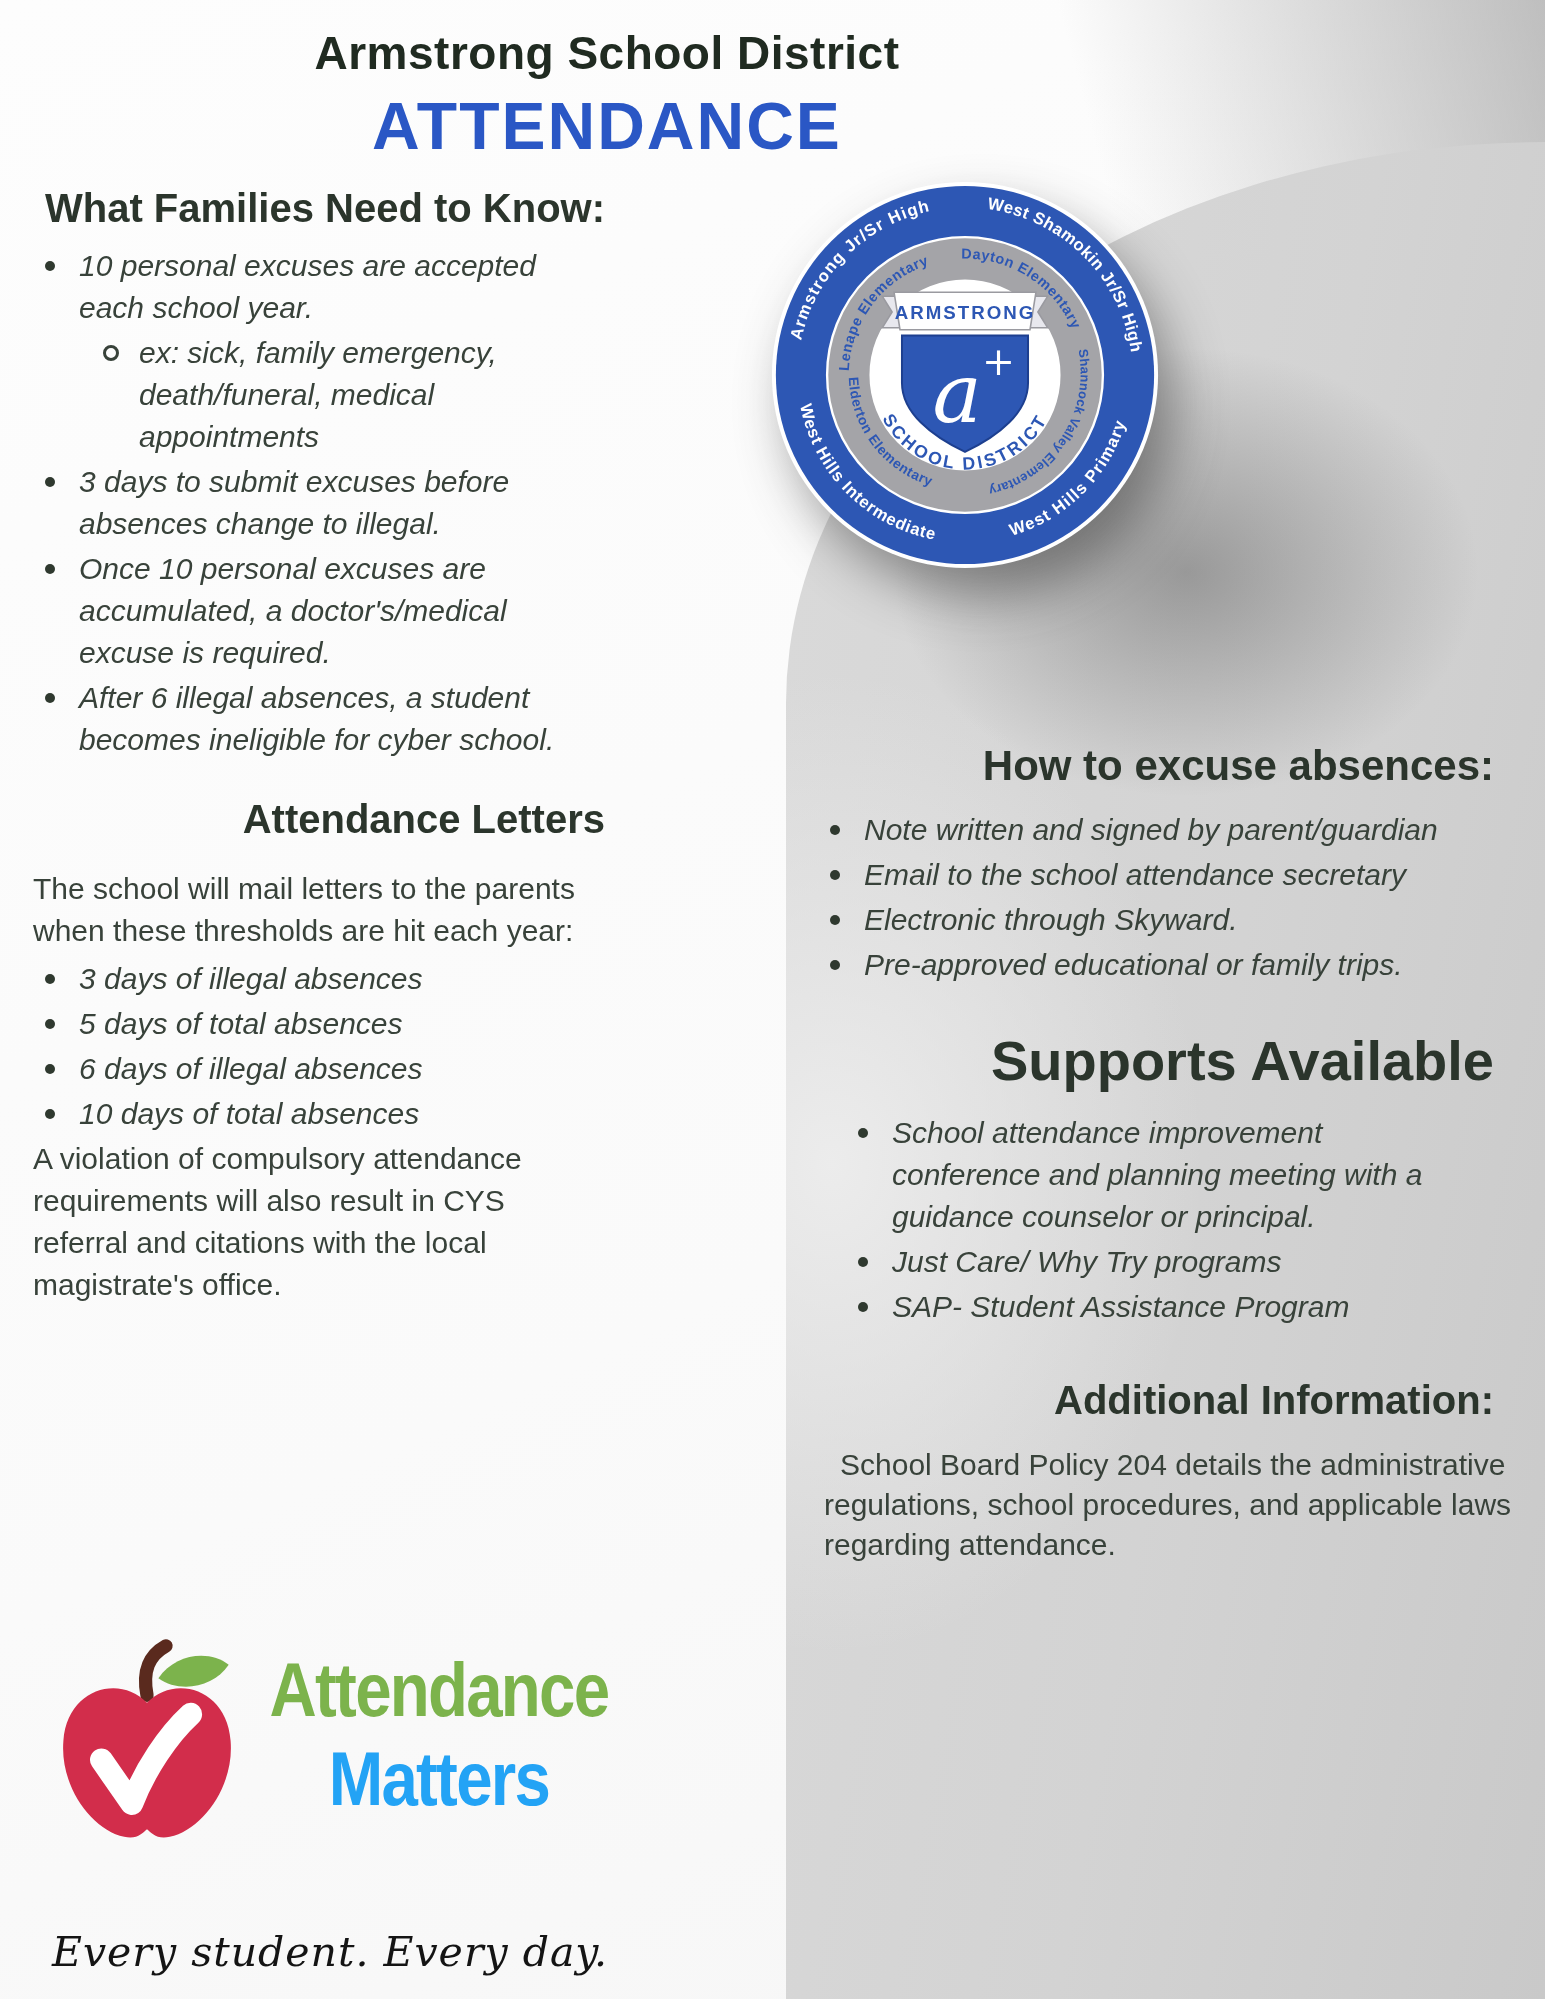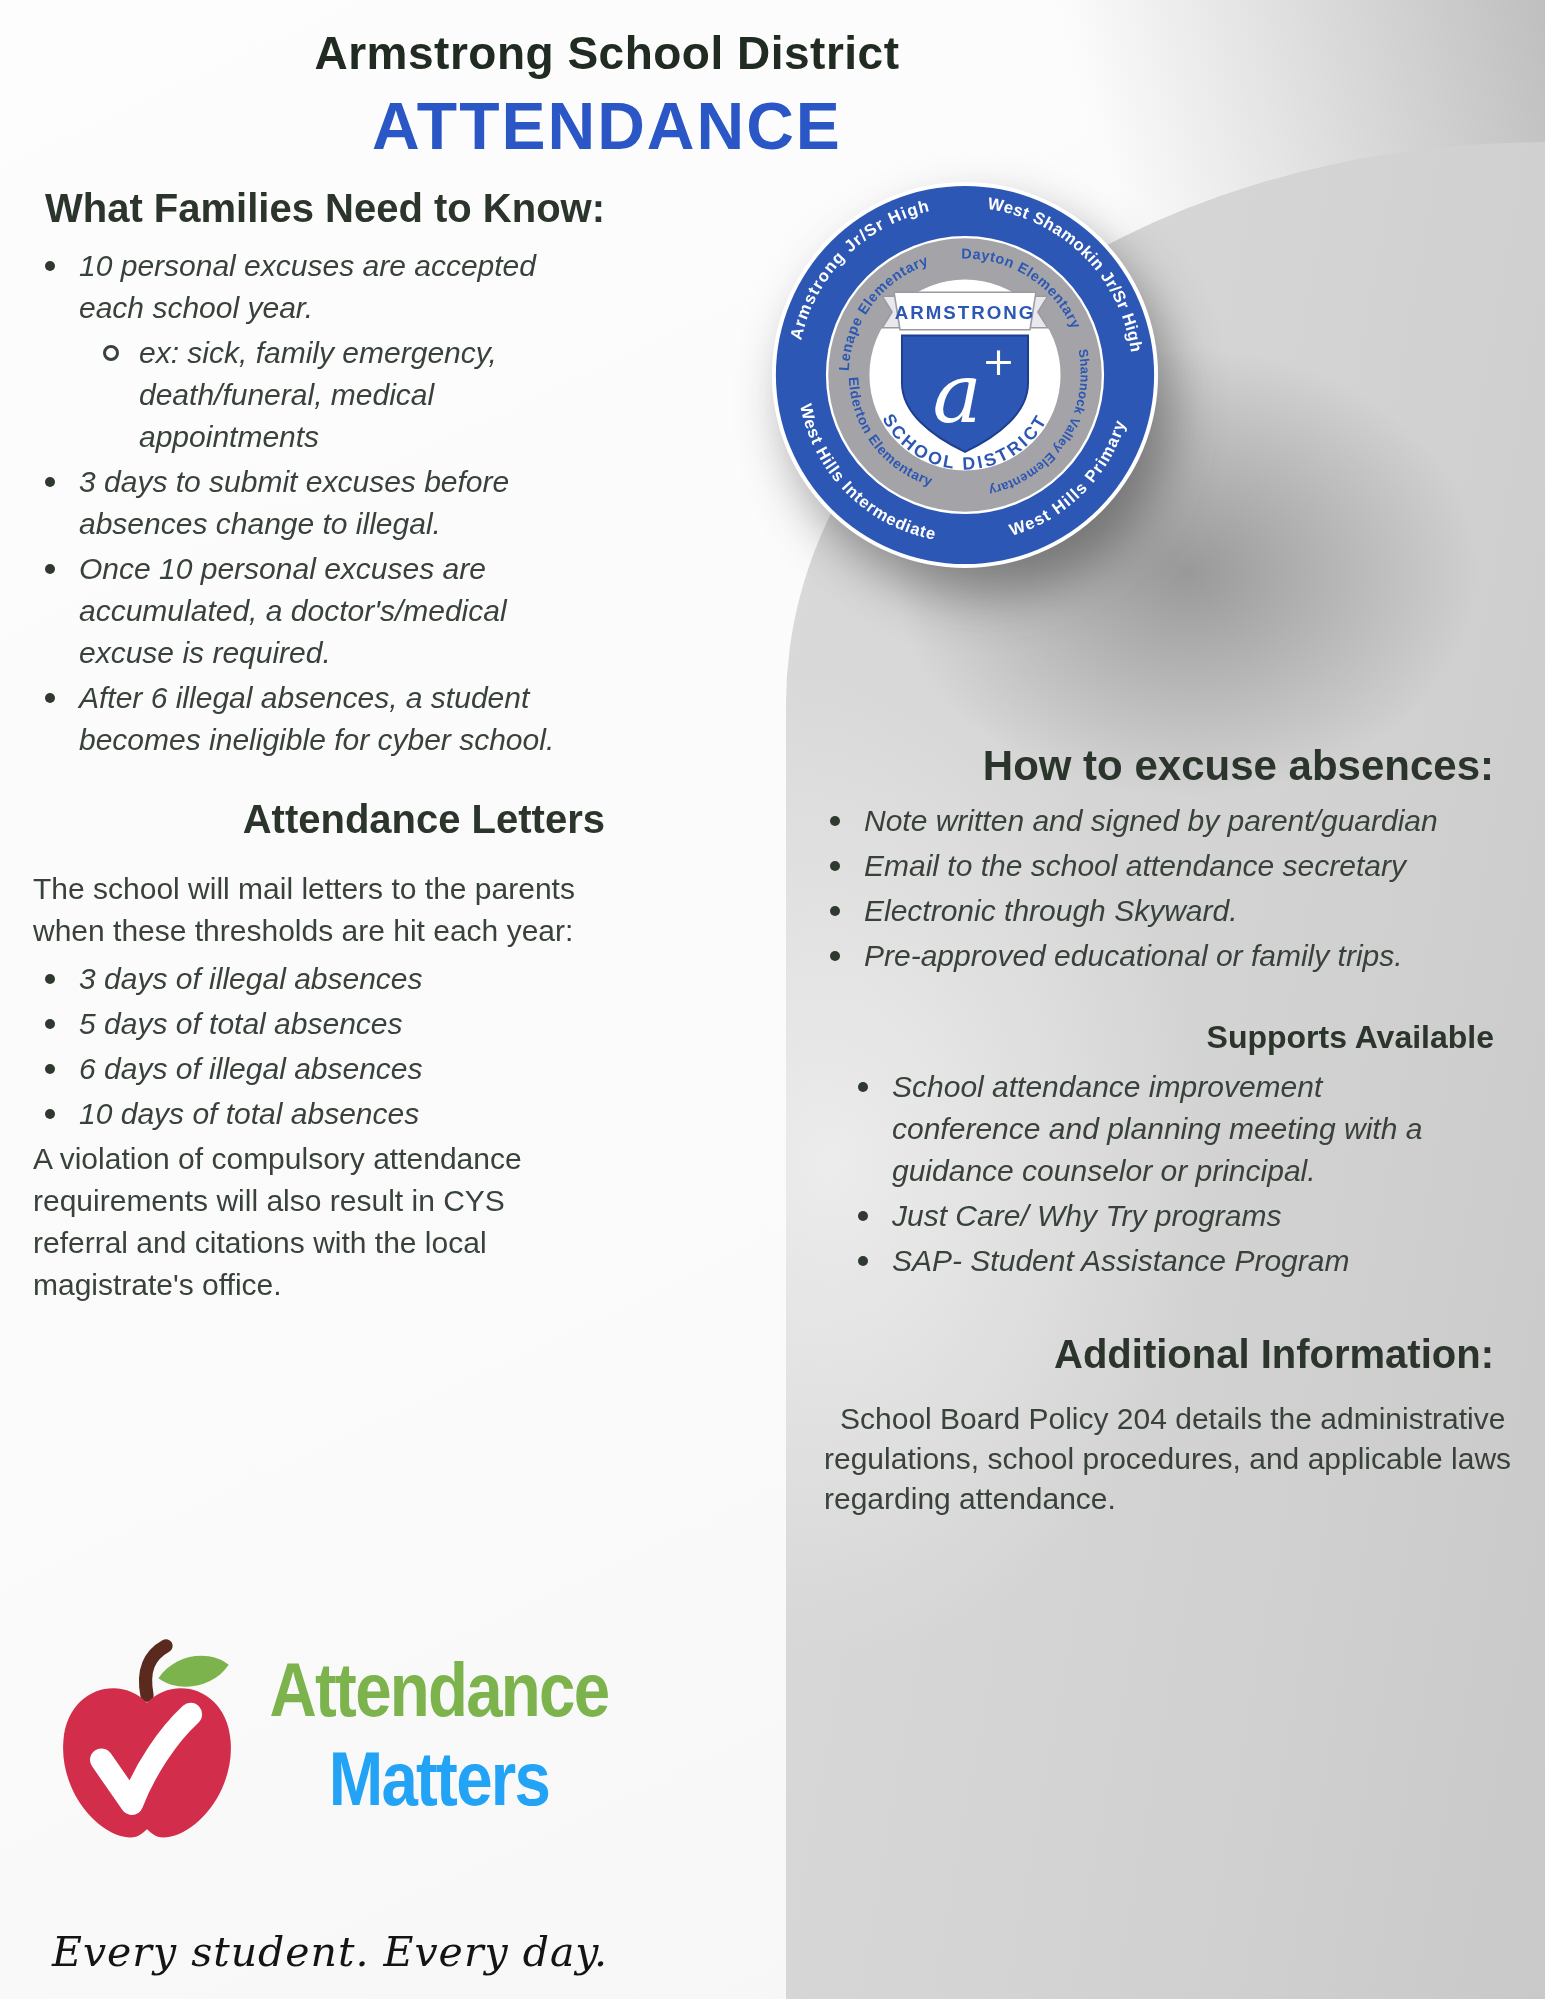--- a/index.html
+++ b/index.html
@@ -36,23 +36,23 @@
   
   .left-col{position:absolute;left:33px;top:186px;width:572px;z-index:4;}
   .left-col .families-list{margin-top:14px;}
   .h-letters{margin-top:36px;}
   .para{font-size:30px;line-height:42px;margin:26px 0 6px 0;}
   .outro{margin-top:2px;}
   
   .seal-wrap{position:absolute;left:768px;top:178px;width:394px;height:394px;z-index:3;
     filter:drop-shadow(16px 28px 26px rgba(40,40,40,0.45));}
   .right-col{position:absolute;left:818px;top:742px;width:676px;z-index:4;}
-  .right-col .blist{width:620px;margin-top:10px;}
+  .right-col .blist{width:620px;margin-top:19px;}
   .supports-list{margin-left:28px;width:600px;}
-  .h-supports{margin-top:42px;font-size:32px;}
+  .h-supports{margin-top:42px;font-size:56px;}
   .h-excuse{font-size:42px;}
   .h-additional{margin-top:50px;}
   .additional-body{font-size:30px;line-height:40px;width:690px;margin:22px 0 0 6px;text-indent:16px;}
   
   .am-logo{position:absolute;left:52px;top:1626px;width:540px;z-index:4;}
   .am-row{display:flex;align-items:flex-start;}
   .apple{width:190px;height:300px;flex:0 0 auto;}
   .am-words{flex:1;text-align:center;padding-top:20px;}
   .am-w1{display:block;font-size:76px;font-weight:900;letter-spacing:-2px;transform:scaleX(0.86);transform-origin:center;}
   .am-w2{display:block;font-size:76px;font-weight:900;letter-spacing:-2px;transform:scaleX(0.86);transform-origin:center;margin-top:2px;}

